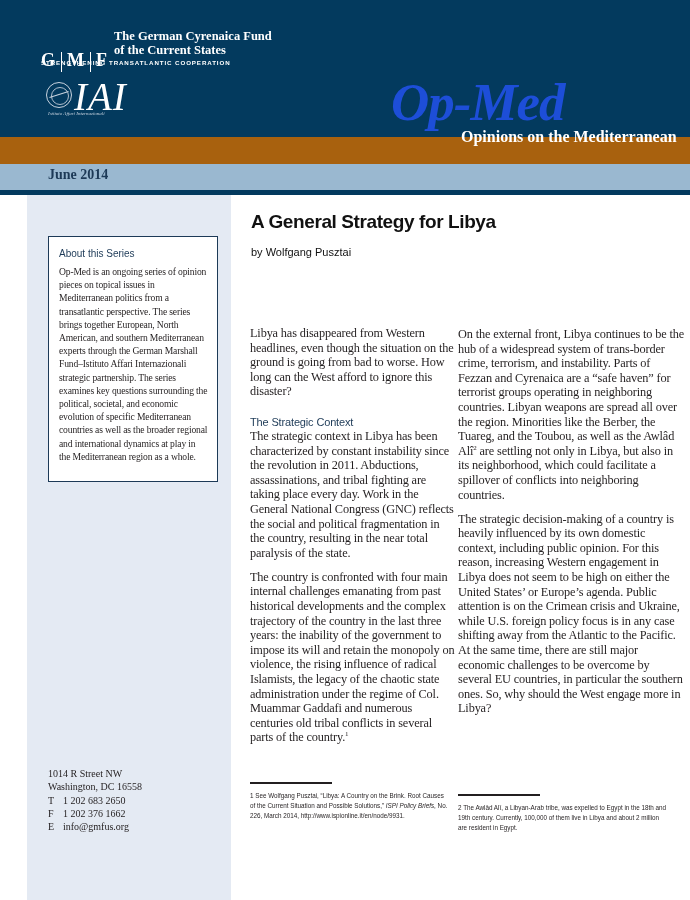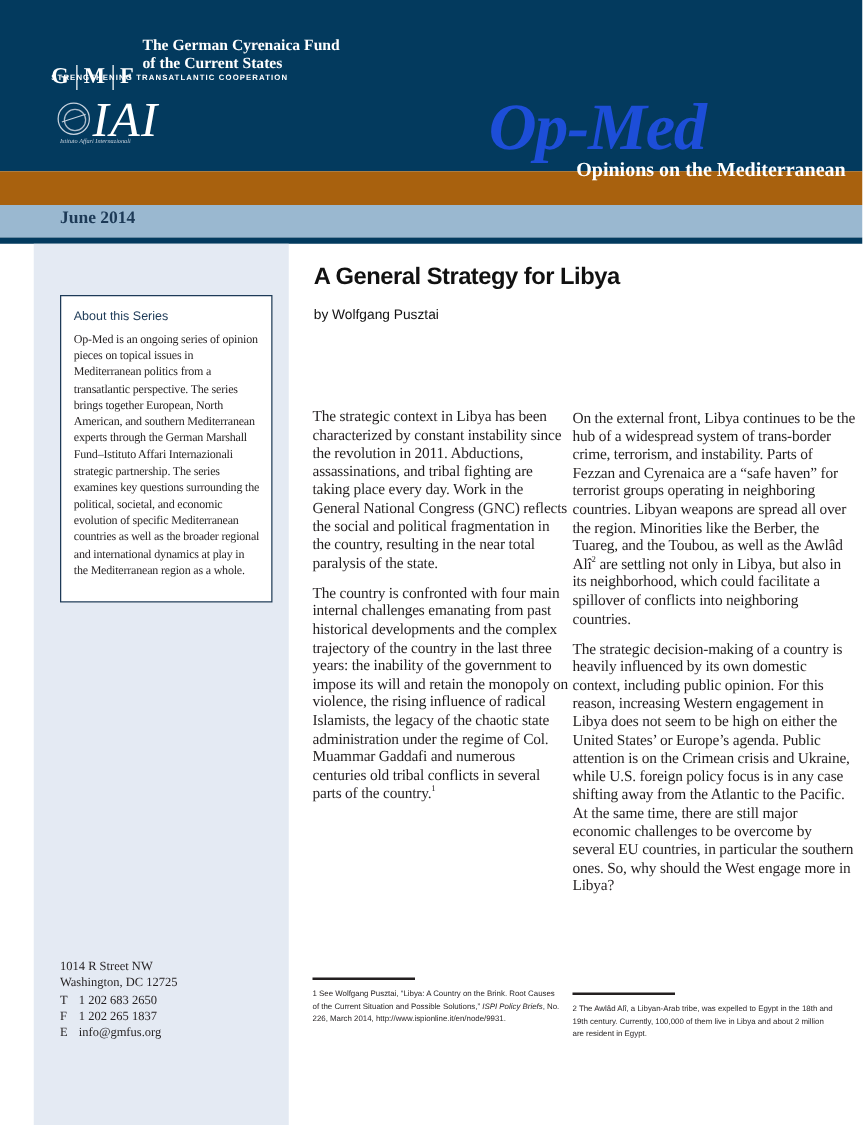--- a/index.html
+++ b/index.html
@@ -34,21 +34,21 @@
   .contact .lbl { display:inline-block; width:15px; }
 
   .article-title { position:absolute; left:251px; top:211px; font-family:"Liberation Sans", sans-serif; font-weight:bold; font-size:19px; color:#111; letter-spacing:-0.4px; }
   .byline { position:absolute; left:251px; top:246px; font-family:"Liberation Sans", sans-serif; font-size:11px; color:#111; }
 
   .col { position:absolute; font-family:"Liberation Serif", serif; font-size:12.3px; line-height:14.6px; color:#231f20; letter-spacing:-0.15px; }
   .col p { margin:0 0 9.5px 0; }
   .col1 { left:250px; top:326px; width:205px; }
   .col2 { left:458px; top:327px; width:228px; }
   .section-head { font-family:"Liberation Sans", sans-serif; font-size:11px; color:#1d3a57; margin:17px 0 0 0; line-height:13px; }
-  .section-head + p { margin-top:0;text-align:right; }
+  .section-head + p { margin-top:0; }
   sup { font-size:7px; line-height:0; }
 
   .fn-rule { position:absolute; height:1.5px; background:#231f20; width:82px; }
   .fn-rule-1 { left:250px; top:782px; }
   .fn-rule-2 { left:458px; top:794px; }
   .footnote { position:absolute; font-family:"Liberation Sans", sans-serif; font-size:6.3px; line-height:9.8px; color:#231f20; }
   .footnote-1 { left:250px; top:791px; width:200px; }
   .footnote-2 { left:458px; top:803px; width:210px; }
 </style>
 </head>
@@ -79,30 +79,32 @@
 <div class="issue-date">June 2014</div>
 
 <div class="sidebar"></div>
 <div class="about-box">
   <div class="about-title">About this Series</div>
   <p class="about-body">Op-Med is an ongoing series of opinion pieces on topical issues in Mediterranean politics from a transatlantic perspective. The series brings together European, North American, and southern Mediterranean experts through the German Marshall Fund–Istituto Affari Internazionali strategic partnership. The series examines key questions surrounding the political, societal, and economic evolution of specific Mediterranean countries as well as the broader regional and international dynamics at play in the Mediterranean region as a whole.</p>
 </div>
 
 <div class="contact">
   <div>1014 R Street NW</div>
-  <div>Washington, DC 12725</div>
+  <div>Washington, DC 16558</div>
   <div><span class="lbl">T</span><span>1 202 683 2650</span></div>
-  <div><span class="lbl">F</span><span>1 202 265 1837</span></div>
+  <div><span class="lbl">F</span><span>1 202 376 1662</span></div>
   <div><span class="lbl">E</span><span>info@gmfus.org</span></div>
 </div>
 
 <div class="article-title">A General Strategy for Libya</div>
 <div class="byline">by Wolfgang Pusztai</div>
 
 <div class="col col1">
+  <p>Libya has disappeared from Western headlines, even though the situation on the ground is going from bad to worse. How long can the West afford to ignore this disaster?</p>
+  <div class="section-head">The Strategic Context</div>
   <p>The strategic context in Libya has been characterized by constant instability since the revolution in 2011. Abductions, assassinations, and tribal fighting are taking place every day. Work in the General National Congress (GNC) reflects the social and political fragmentation in the country, resulting in the near total paralysis of the state.</p>
   <p><span>The country is confronted with four main internal challenges emanating from past historical developments and the complex trajectory of the country in the last three years: the inability of the government to impose its will and retain the monopoly on violence, the rising influence of radical Islamists, the legacy of the chaotic state administration under the regime of Col. Muammar Gaddafi and numerous centuries old tribal conflicts in several parts of the country.</span><sup>1</sup></p>
 </div>
 
 <div class="col col2">
   <p><span>On the external front, Libya continues to be the hub of a widespread system of trans-border crime, terrorism, and instability. Parts of Fezzan and Cyrenaica are a “safe haven” for terrorist groups operating in neighboring countries. Libyan weapons are spread all over the region. Minorities like the Berber, the Tuareg, and the Toubou, as well as the Awlâd Alî</span><sup>2</sup><span> are settling not only in Libya, but also in its neighborhood, which could facilitate a spillover of conflicts into neighboring countries.</span></p>
   <p>The strategic decision-making of a country is heavily influenced by its own domestic context, including public opinion. For this reason, increasing Western engagement in Libya does not seem to be high on either the United States’ or Europe’s agenda. Public attention is on the Crimean crisis and Ukraine, while U.S. foreign policy focus is in any case shifting away from the Atlantic to the Pacific. At the same time, there are still major economic challenges to be overcome by several EU countries, in particular the southern ones. So, why should the West engage more in Libya?</p>
 </div>
 
 <div class="fn-rule fn-rule-1"></div>

